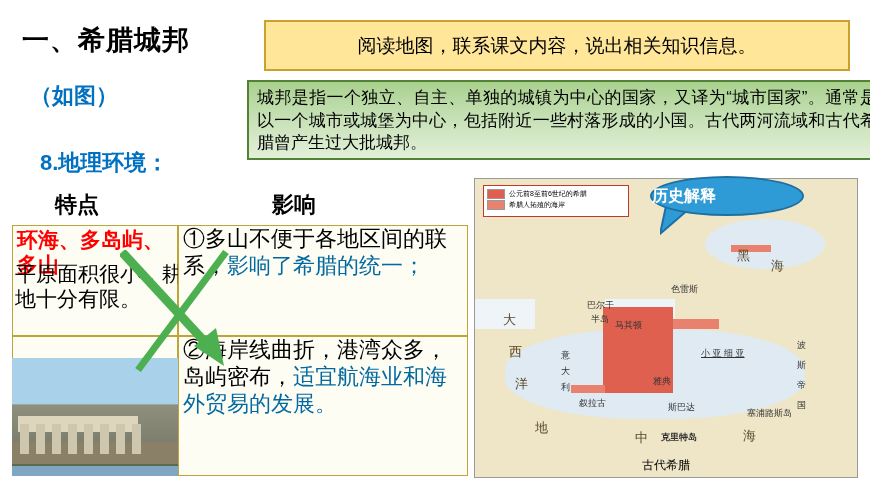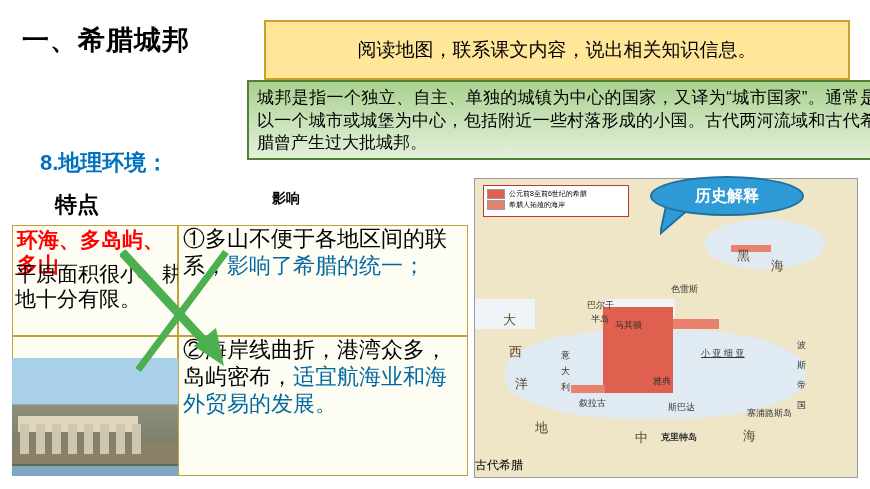--- a/index.html
+++ b/index.html
@@ -15,21 +15,21 @@
   
   #title{
     left:22px;top:22px;
     font-size:27px;font-weight:bold;color:#000;
     letter-spacing:1px;
     white-space:nowrap;
   }
 
   
   #prompt-box{
-    left:264px;top:20px;width:586px;height:60px;
+    left:264px;top:20px;width:586px;height:51px;
     background:#ffe699;border:2px solid #c8a22c;
     display:flex;align-items:center;justify-content:center;
     box-sizing:border-box;
   }
   #prompt-box .txt{font-size:19px;color:#000;white-space:nowrap;}
 
   
   #def-box{
     left:210px;top:80px;width:640px;height:80px;
     background:linear-gradient(to bottom,#a9d18e 0%,#c5e0b4 45%,#e2f0d9 100%);
@@ -55,21 +55,21 @@
     white-space:nowrap;
   }
 
   
   #hdr-feature{
     left:55px;top:190px;
     font-size:22px;color:#000;font-weight:bold;
   }
   #hdr-effect{
     left:272px;top:190px;
-    font-size:14px;color:#000;font-weight:bold;
+    font-size:22px;color:#000;font-weight:bold;
   }
 
   
   #cell-f1{
     left:12px;top:225px;width:166px;height:111px;
     border:1px solid #bfa43a;background:#fdfdf4;
     box-sizing:border-box;
   }
   #cell-f1 .txt{
     position:absolute;left:4px;top:2px;width:160px;
@@ -137,29 +137,29 @@
     box-sizing:border-box;padding:2px 3px;
   }
   .lg-row{display:flex;align-items:center;margin:1px 0;}
   .lg-sw{width:16px;height:8px;margin-right:4px;border:1px solid #999;}
   .lg-tx{font-size:7px;color:#000;white-space:nowrap;}
 
   .mlbl{position:absolute;font-size:9px;color:#333;white-space:nowrap;}
   .mlbl.big{font-size:13px;color:#5a4a2a;letter-spacing:3px;}
   #map-caption{
     position:absolute;left:0;bottom:3px;width:100%;
-    font-size:12px;color:#000;
+    text-align:center;font-size:12px;color:#000;
   }
 
   
   #oval{
     left:650px;top:176px;width:150px;height:36px;
     border-radius:50%;
     background:#2e9bd6;border:2px solid #1f6fa0;
-    display:flex;align-items:center;justify-content:center;
+    display:flex;align-items:center;justify-content:flex-start;
   }
   #oval .txt{font-size:16px;color:#ffffff;font-weight:bold;white-space:nowrap;}
   #oval-tail{
     left:660px;top:206px;
   }
   #photo-water{
     left:12px;top:466px;width:166px;height:10px;background:#7fa7c4;
   }
 </style>
 </head>
@@ -169,20 +169,21 @@
 
 <div class="abs" id="prompt-box">
   <span class="txt">阅读地图，联系课文内容，说出相关知识信息。</span>
 </div>
 
 <div class="abs" id="def-box">
   <div class="txt">城邦是指一个独立、自主、单独的城镇为中心的国家，又译为“城市国家”。通常是以一个城市或城堡为中心，包括附近一些村落形成的小国。古代两河流域和古代希腊曾产生过大批城邦。</div>
 </div>
 
 <div class="abs" id="item1">
+  <div>（如图）</div>
 </div>
 
 <div class="abs" id="item2">8.地理环境：</div>
 
 <div class="abs" id="hdr-feature">特点</div>
 <div class="abs" id="hdr-effect">影响</div>
 
 <div class="abs" id="cell-f1">
   <div class="txt">环海、多岛屿、多山</div>
 </div>

